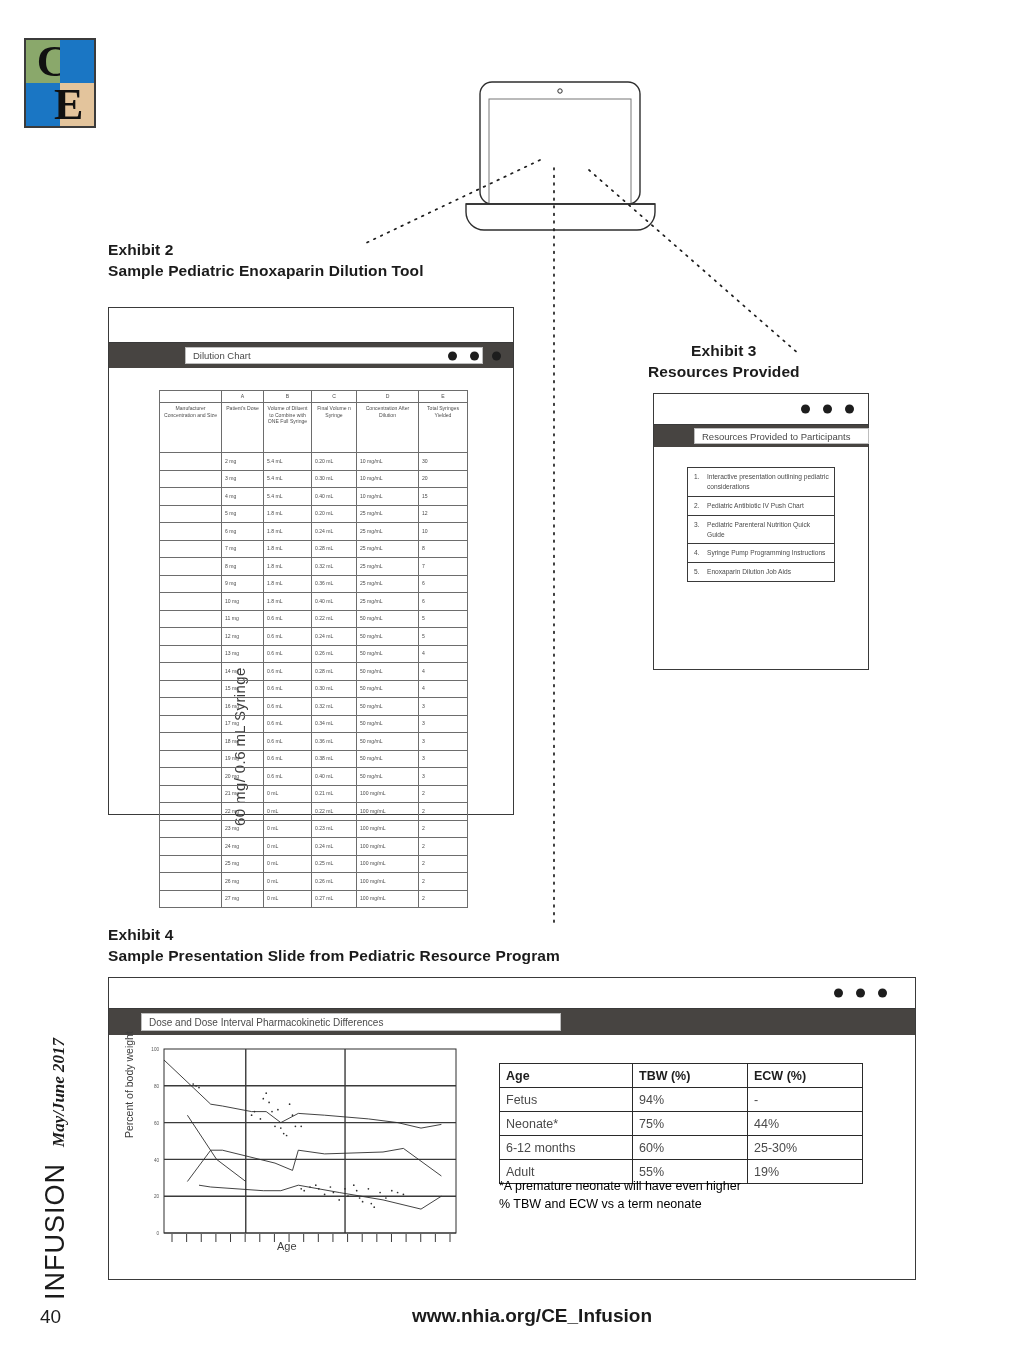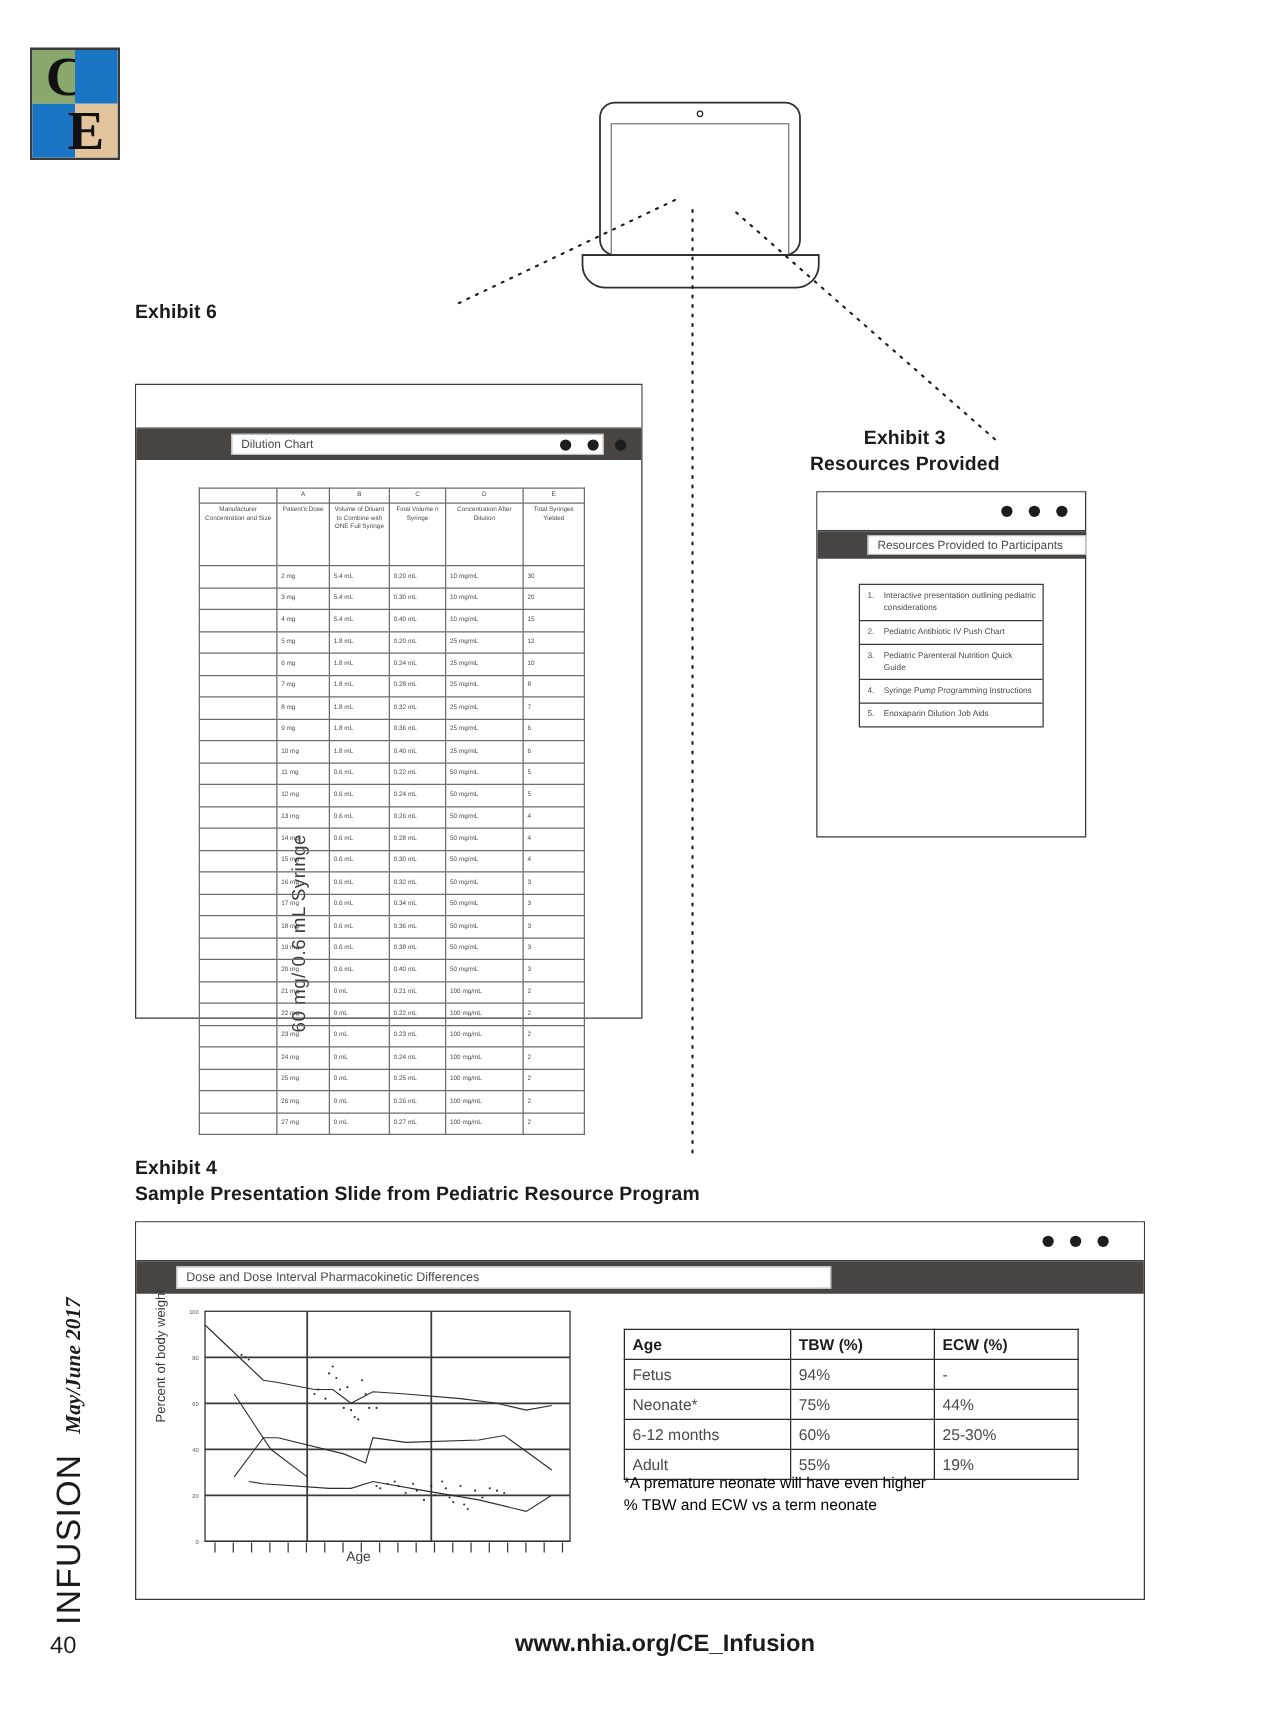--- a/index.html
+++ b/index.html
@@ -68,21 +68,21 @@
     font-size:6.6px;line-height:1.5;color:#4a4a4a;}
   .res-item:last-child{border-bottom:none;}
   .res-num{width:13px;flex:none;}
 
   
   #exhibit4-title{position:absolute;left:108px;top:925px;}
   #exhibit4-window{position:absolute;left:108px;top:977px;width:808px;height:303px;}
   #exhibit4-window .win-top{height:30px;}
   #exh4-topdots{position:absolute;right:28px;top:50%;transform:translateY(-50%);}
   #exhibit4-window .win-bar{height:26px;}
-  #exh4-tab{position:absolute;left:32px;top:4px;width:524px;height:18px;font-size:10px;}
+  #exh4-tab{position:absolute;left:32px;top:4px;width:420px;height:18px;font-size:10px;}
 
   .pk-chart{position:absolute;left:25px;top:63px;width:330px;height:222px;}
   .pk-ylab{position:absolute;left:14px;top:160px;transform:rotate(-90deg);
     transform-origin:left top;font-size:10.5px;color:#3d3d3d;white-space:nowrap;}
   .pk-xlab{position:absolute;left:168px;top:262px;font-size:11px;color:#3d3d3d;}
 
   table.pk{position:absolute;left:390px;top:85px;width:363px;border-collapse:collapse;
     table-layout:fixed;}
   table.pk td,table.pk th{border:1.2px solid #2a2a2a;padding:3px 6px;font-size:12.5px;
     color:#4a4a4a;text-align:left;height:17px;}
@@ -124,21 +124,22 @@
   <path d="M18 126 H207 a0 0 0 0 1 0 0 v8 a18 18 0 0 1 -18 18 H36 a18 18 0 0 1 -18 -18 z" fill="#fff" stroke="#2e2e2e" stroke-width="1.4"></path>
   <line x1="18" y1="126" x2="207" y2="126" stroke="#2e2e2e" stroke-width="1.4"></line>
 </svg>
 <svg style="position:absolute;left:0;top:0;width:1024px;height:1370px;pointer-events:none">
   <line x1="540" y1="160" x2="366" y2="243" stroke="#1d1d1d" stroke-width="1.7" stroke-dasharray="1.6 6" stroke-linecap="round"></line>
   <line x1="589" y1="170" x2="800" y2="355" stroke="#1d1d1d" stroke-width="1.7" stroke-dasharray="1.6 6" stroke-linecap="round"></line>
   <line x1="554" y1="168" x2="554" y2="925" stroke="#1d1d1d" stroke-width="1.7" stroke-dasharray="1.6 6" stroke-linecap="round"></line>
 </svg>
 
 <div class="exh-title" id="exhibit2-title">
-  <div>Exhibit 6</div>
+  <div>Exhibit 2</div>
+  <div>Sample Pediatric Enoxaparin Dilution Tool</div>
 </div>
 
 <div class="win" id="exhibit2-window">
   <div class="win-top"></div>
   <div class="win-bar">
     <div class="win-tab" id="exh2-tab">Dilution Chart</div>
     <div class="dots" id="exh2-dots">
       <span class="dot"></span>
       <span class="dot"></span>
       <span class="dot"></span>

